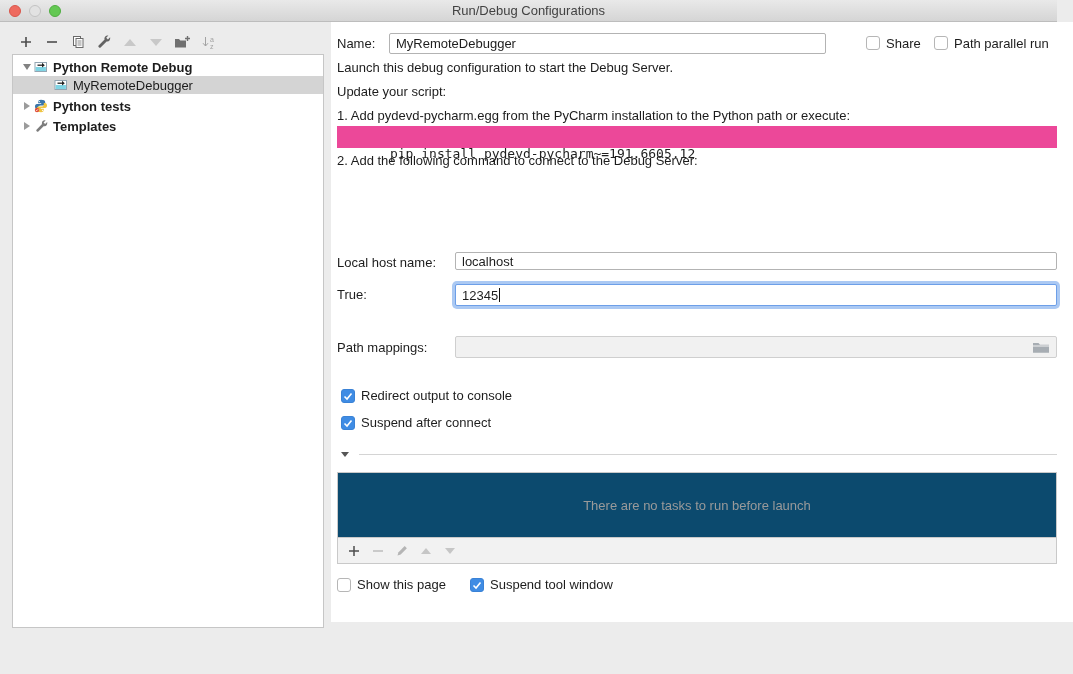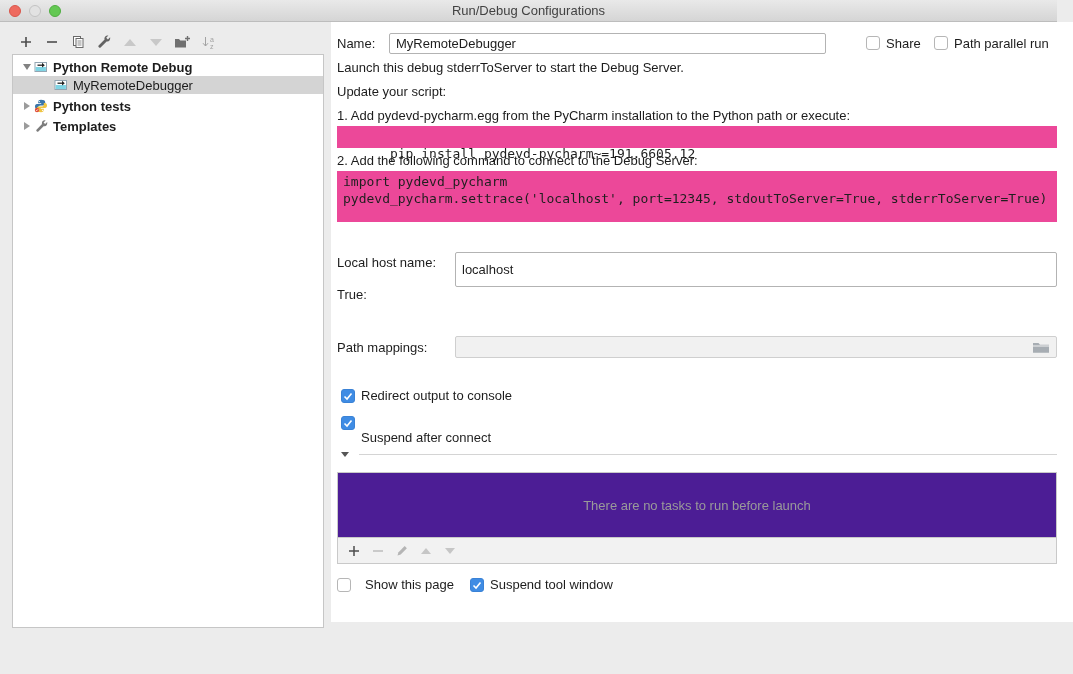--- a/index.html
+++ b/index.html
@@ -38,21 +38,21 @@
   .field.disabled{background:#f1f1f1;border-color:#cfcfcf;justify-content:flex-end}
   .caret{display:inline-block;width:1px;height:14px;background:#111;margin-left:1px}
   .code{position:absolute;background:#ec4899;font-family:"DejaVu Sans Mono",monospace;
         font-size:13px;color:#1f1f1f;padding:2px 6px;white-space:pre;line-height:17px}
   .cb{position:absolute;width:14px;height:14px;border-radius:3px}
   .cb.unchecked{background:#fff;border:1px solid #b6b6b6}
   .cb.checked{background:#3f8ce4;border:1px solid #3a82d6;display:flex;align-items:center;justify-content:center}
   .sect-head{position:absolute;display:flex;align-items:center;gap:6px}
   .tri-sm{width:0;height:0;border-left:4px solid transparent;border-right:4px solid transparent;border-top:5px solid #565656}
   .sect-line{flex:1;height:1px;background:#d4d4d4;margin-left:4px}
-  .tasks-box{position:absolute;background:#4c1d95;border:1px solid #c9c9c9;display:flex;align-items:center;justify-content:center;color:#9a9a9a}
+  .tasks-box{position:absolute;background:#0c4a6e;border:1px solid #c9c9c9;display:flex;align-items:center;justify-content:center;color:#9a9a9a}
   .tasks-bar{position:absolute;background:#f2f2f2;border:1px solid #c9c9c9;border-top:none;
              display:flex;align-items:center;gap:8px;padding-left:8px}
   
   .footer{position:absolute;left:0;right:0;top:622px;bottom:0;background:#ececec}
 </style>
 </head>
 <body>
 
 <div class="window">
 
@@ -169,39 +169,41 @@
 
     <div class="lbl" style="left:6px;top:12px">Name:</div>
     <div class="field" style="left:58px;top:11px;width:437px;height:21px">
       <span>MyRemoteDebugger</span>
     </div>
     <div class="cb unchecked" style="left:535px;top:14px"></div>
     <div class="lbl" style="left:555px;top:12px">Share</div>
     <div class="cb unchecked" style="left:603px;top:14px"></div>
     <div class="lbl" style="left:623px;top:12px">Path parallel run</div>
 
-    <div class="para" style="left:6px;top:38px">Launch this debug stderrToServer to start the Debug Server.</div>
+    <div class="para" style="left:6px;top:38px">Launch this debug configuration to start the Debug Server.</div>
     <div class="para" style="left:6px;top:62px">Update your script:</div>
     <div class="para" style="left:6px;top:86px">1. Add pydevd-pycharm.egg from the PyCharm installation to the Python path or execute:</div>
 
     <div class="code" style="left:6px;top:104px;width:720px;height:22px">
       <span>pip install pydevd-pycharm~=191.6605.12</span>
     </div>
 
     <div class="para" style="left:6px;top:131px">2. Add the following command to connect to the Debug Server:</div>
 
-    <div class="code" style="left:6px;top:149px;width:720px;height:51px"><span>import pydevd_pycharm</span>
-<span>pydevd_pycharm.settrace('localhost', port=12345, stdoutToServer=True, stderrToServer=True)</span></div>
 
     <div class="lbl" style="left:6px;top:231px">Local host name:</div>
-    <div class="field" style="left:124px;top:230px;width:602px;height:35px">
+    <div class="field" style="left:124px;top:230px;width:602px;height:18px">
       <span>localhost</span>
     </div>
 
     <div class="lbl" style="left:6px;top:263px">True:</div>
+    <div class="field focused" style="left:124px;top:262px;width:602px;height:22px">
+      <span>12345</span>
+        <span class="caret"></span>
+    </div>
 
     <div class="lbl" style="left:6px;top:316px">Path mappings:</div>
     <div class="field disabled" style="left:124px;top:314px;width:602px;height:22px">
       <span></span>
       <svg width="18" height="14">
         <path d="M1 3h5.5L8 4.8h9v8H1z" fill="#a7adb3"></path>
         <path d="M1 6h16" stroke="#f1f1f1" stroke-width="1"></path>
       </svg>
     </div>
 
@@ -210,21 +212,21 @@
           <path d="M1.5 4.5L4 7l4.5-5.5" stroke="#fff" stroke-width="1.6" fill="none"></path>
         </svg>
     </div>
     <div class="lbl" style="left:30px;top:364px">Redirect output to console</div>
 
     <div class="cb checked" style="left:10px;top:394px">
       <svg width="10" height="9">
           <path d="M1.5 4.5L4 7l4.5-5.5" stroke="#fff" stroke-width="1.6" fill="none"></path>
         </svg>
     </div>
-    <div class="lbl" style="left:30px;top:406px">Suspend after connect</div>
+    <div class="lbl" style="left:30px;top:391px">Suspend after connect</div>
 
     <div class="sect-head" style="left:10px;top:430px;width:716px">
       <span class="tri-sm"></span>
       <span class="sect-line"></span>
     </div>
 
     <div class="tasks-box" style="left:6px;top:450px;width:720px;height:66px">
       <span>There are no tasks to run before launch</span>
     </div>
     <div class="tasks-bar" style="left:6px;top:516px;width:720px;height:26px">
@@ -245,21 +247,21 @@
       </div>
       <div class="tbtn">
         <div style="width:0;height:0;border-left:5.5px solid transparent;border-right:5.5px solid transparent;border-bottom:6.5px solid #c6c6c6"></div>
       </div>
       <div class="tbtn">
         <div style="width:0;height:0;border-left:5.5px solid transparent;border-right:5.5px solid transparent;border-top:6.5px solid #c6c6c6"></div>
       </div>
     </div>
 
     <div class="cb unchecked" style="left:6px;top:556px"></div>
-    <div class="lbl" style="left:34px;top:553px">Show this page</div>
+    <div class="lbl" style="left:26px;top:553px">Show this page</div>
     <div class="cb checked" style="left:139px;top:556px">
       <svg width="10" height="9">
           <path d="M1.5 4.5L4 7l4.5-5.5" stroke="#fff" stroke-width="1.6" fill="none"></path>
         </svg>
     </div>
     <div class="lbl" style="left:159px;top:553px">Suspend tool window</div>
   </div>
 
   <div class="footer">
     

